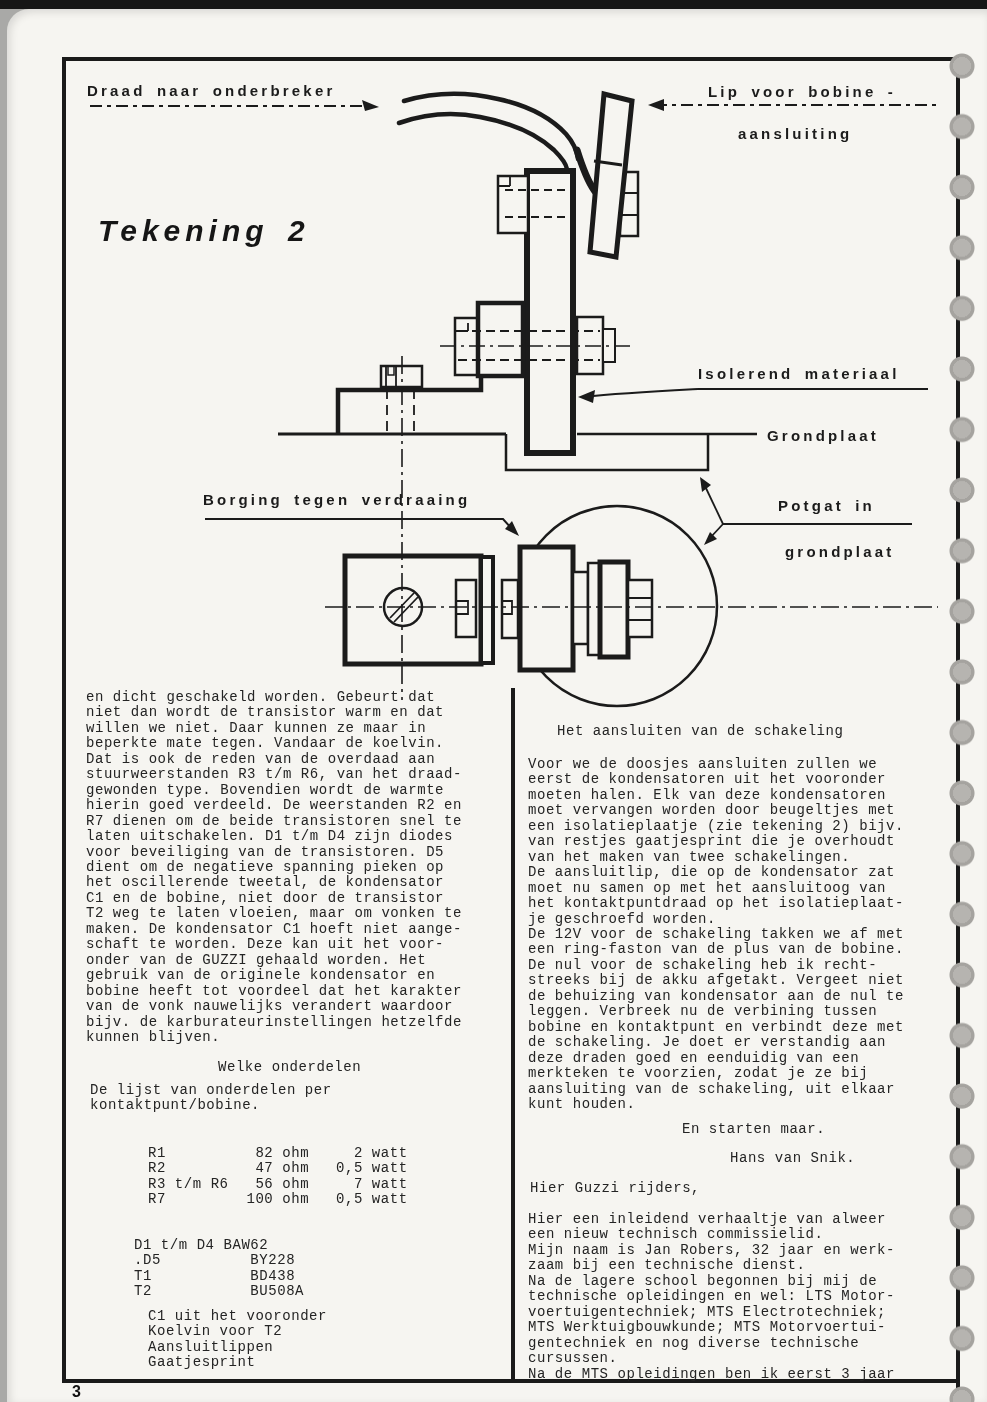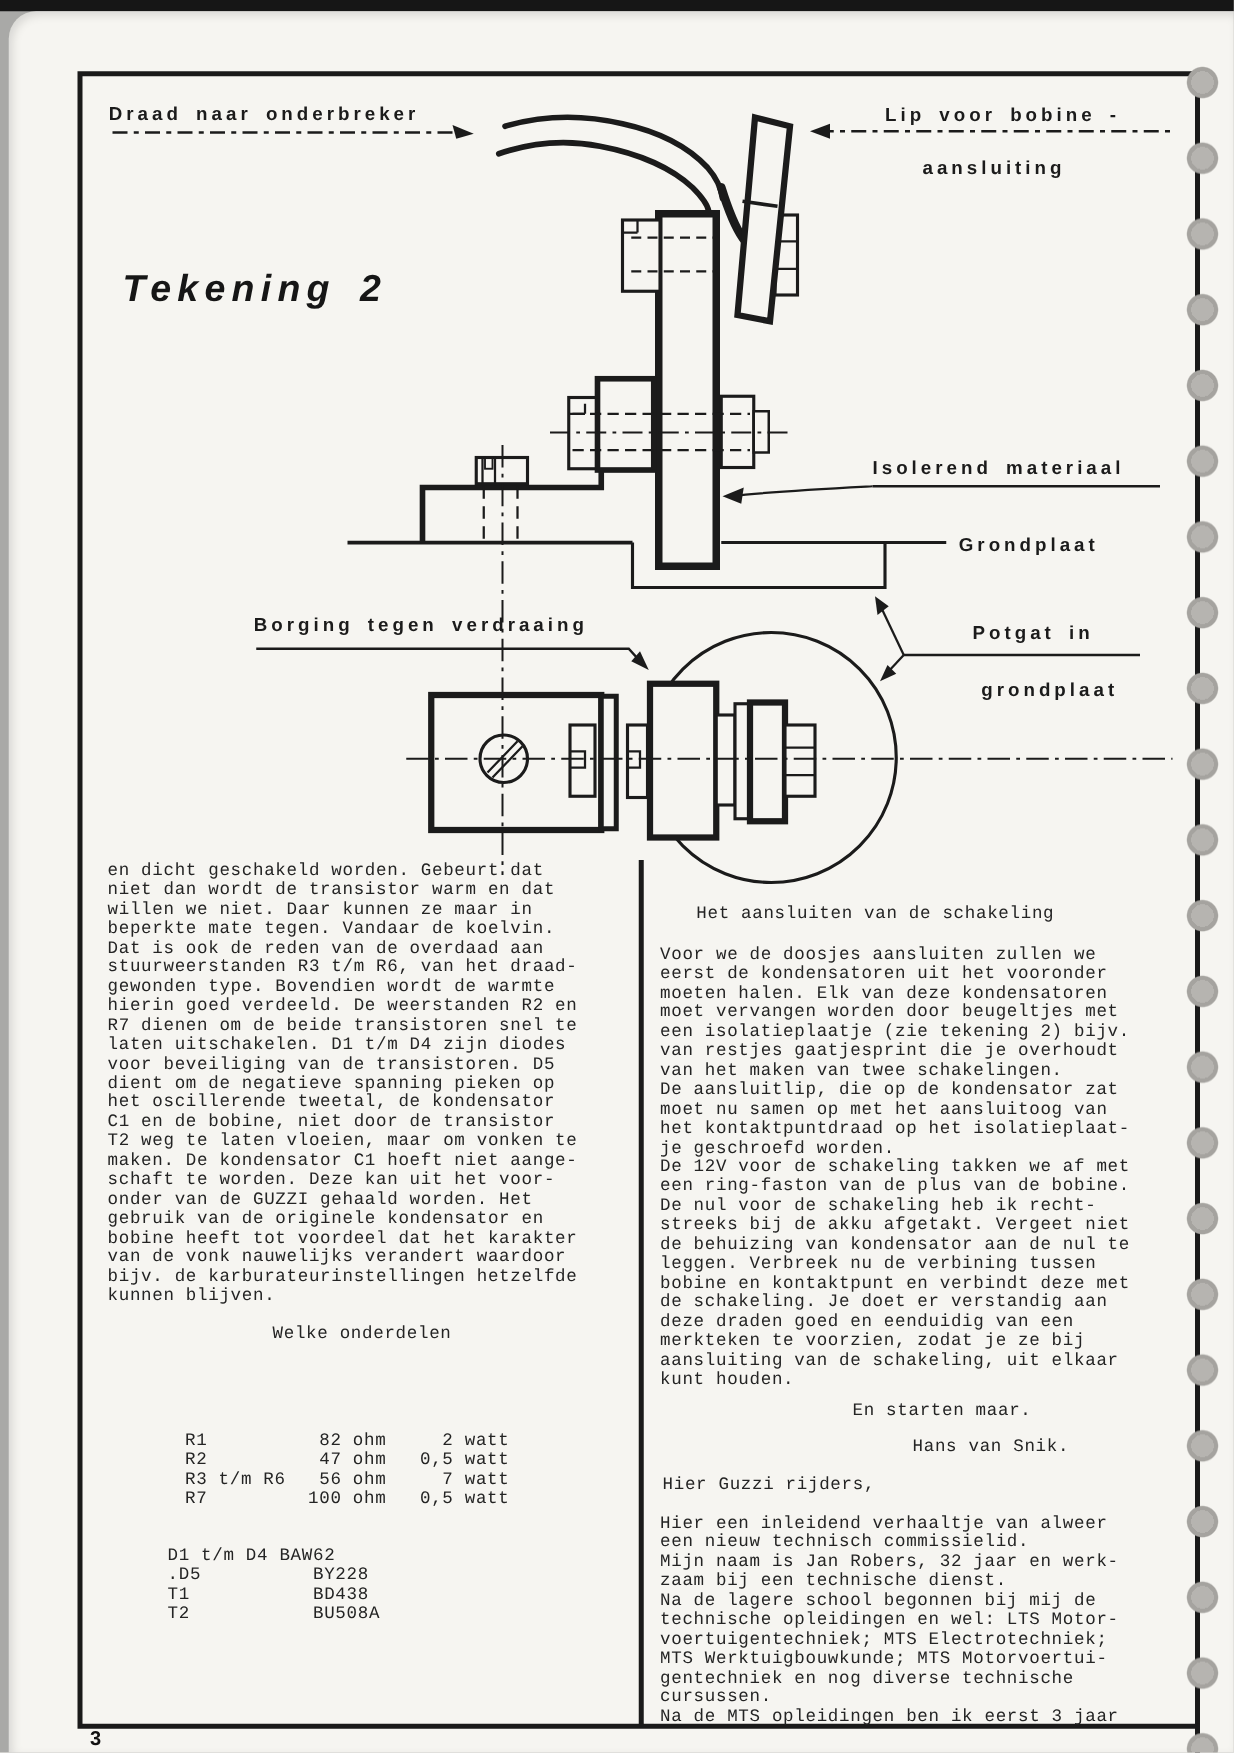--- a/index.html
+++ b/index.html
@@ -149,28 +149,34 @@
 T2 weg te laten vloeien, maar om vonken te
 maken. De kondensator C1 hoeft niet aange-
 schaft te worden. Deze kan uit het voor-
 onder van de GUZZI gehaald worden. Het
 gebruik van de originele kondensator en
 bobine heeft tot voordeel dat het karakter
 van de vonk nauwelijks verandert waardoor
 bijv. de karburateurinstellingen hetzelfde
 kunnen blijven.</pre>
   <pre class="mono abs" style="left:218px;top:1060px;">Welke onderdelen</pre>
+  <pre class="mono abs lh-sub" style="left:90px;top:1083px;">De lijst van onderdelen per
+kontaktpunt/bobine.</pre>
   <pre class="mono abs lh-parts" style="left:148px;top:1146px;">R1          82 ohm     2 watt
 R2          47 ohm   0,5 watt
 R3 t/m R6   56 ohm     7 watt
 R7         100 ohm   0,5 watt</pre>
   <pre class="mono abs lh-parts" style="left:134px;top:1238px;">D1 t/m D4 BAW62
 .D5          BY228
 T1           BD438
 T2           BU508A</pre>
+  <pre class="mono abs lh-parts" style="left:148px;top:1309px;">C1 uit het vooronder
+Koelvin voor T2
+Aansluitlippen
+Gaatjesprint</pre>
 
   <pre class="mono abs" style="left:557px;top:724px;">Het aansluiten van de schakeling</pre>
   <pre class="mono abs" style="left:528px;top:757px;">Voor we de doosjes aansluiten zullen we
 eerst de kondensatoren uit het vooronder
 moeten halen. Elk van deze kondensatoren
 moet vervangen worden door beugeltjes met
 een isolatieplaatje (zie tekening 2) bijv.
 van restjes gaatjesprint die je overhoudt
 van het maken van twee schakelingen.
 De aansluitlip, die op de kondensator zat

